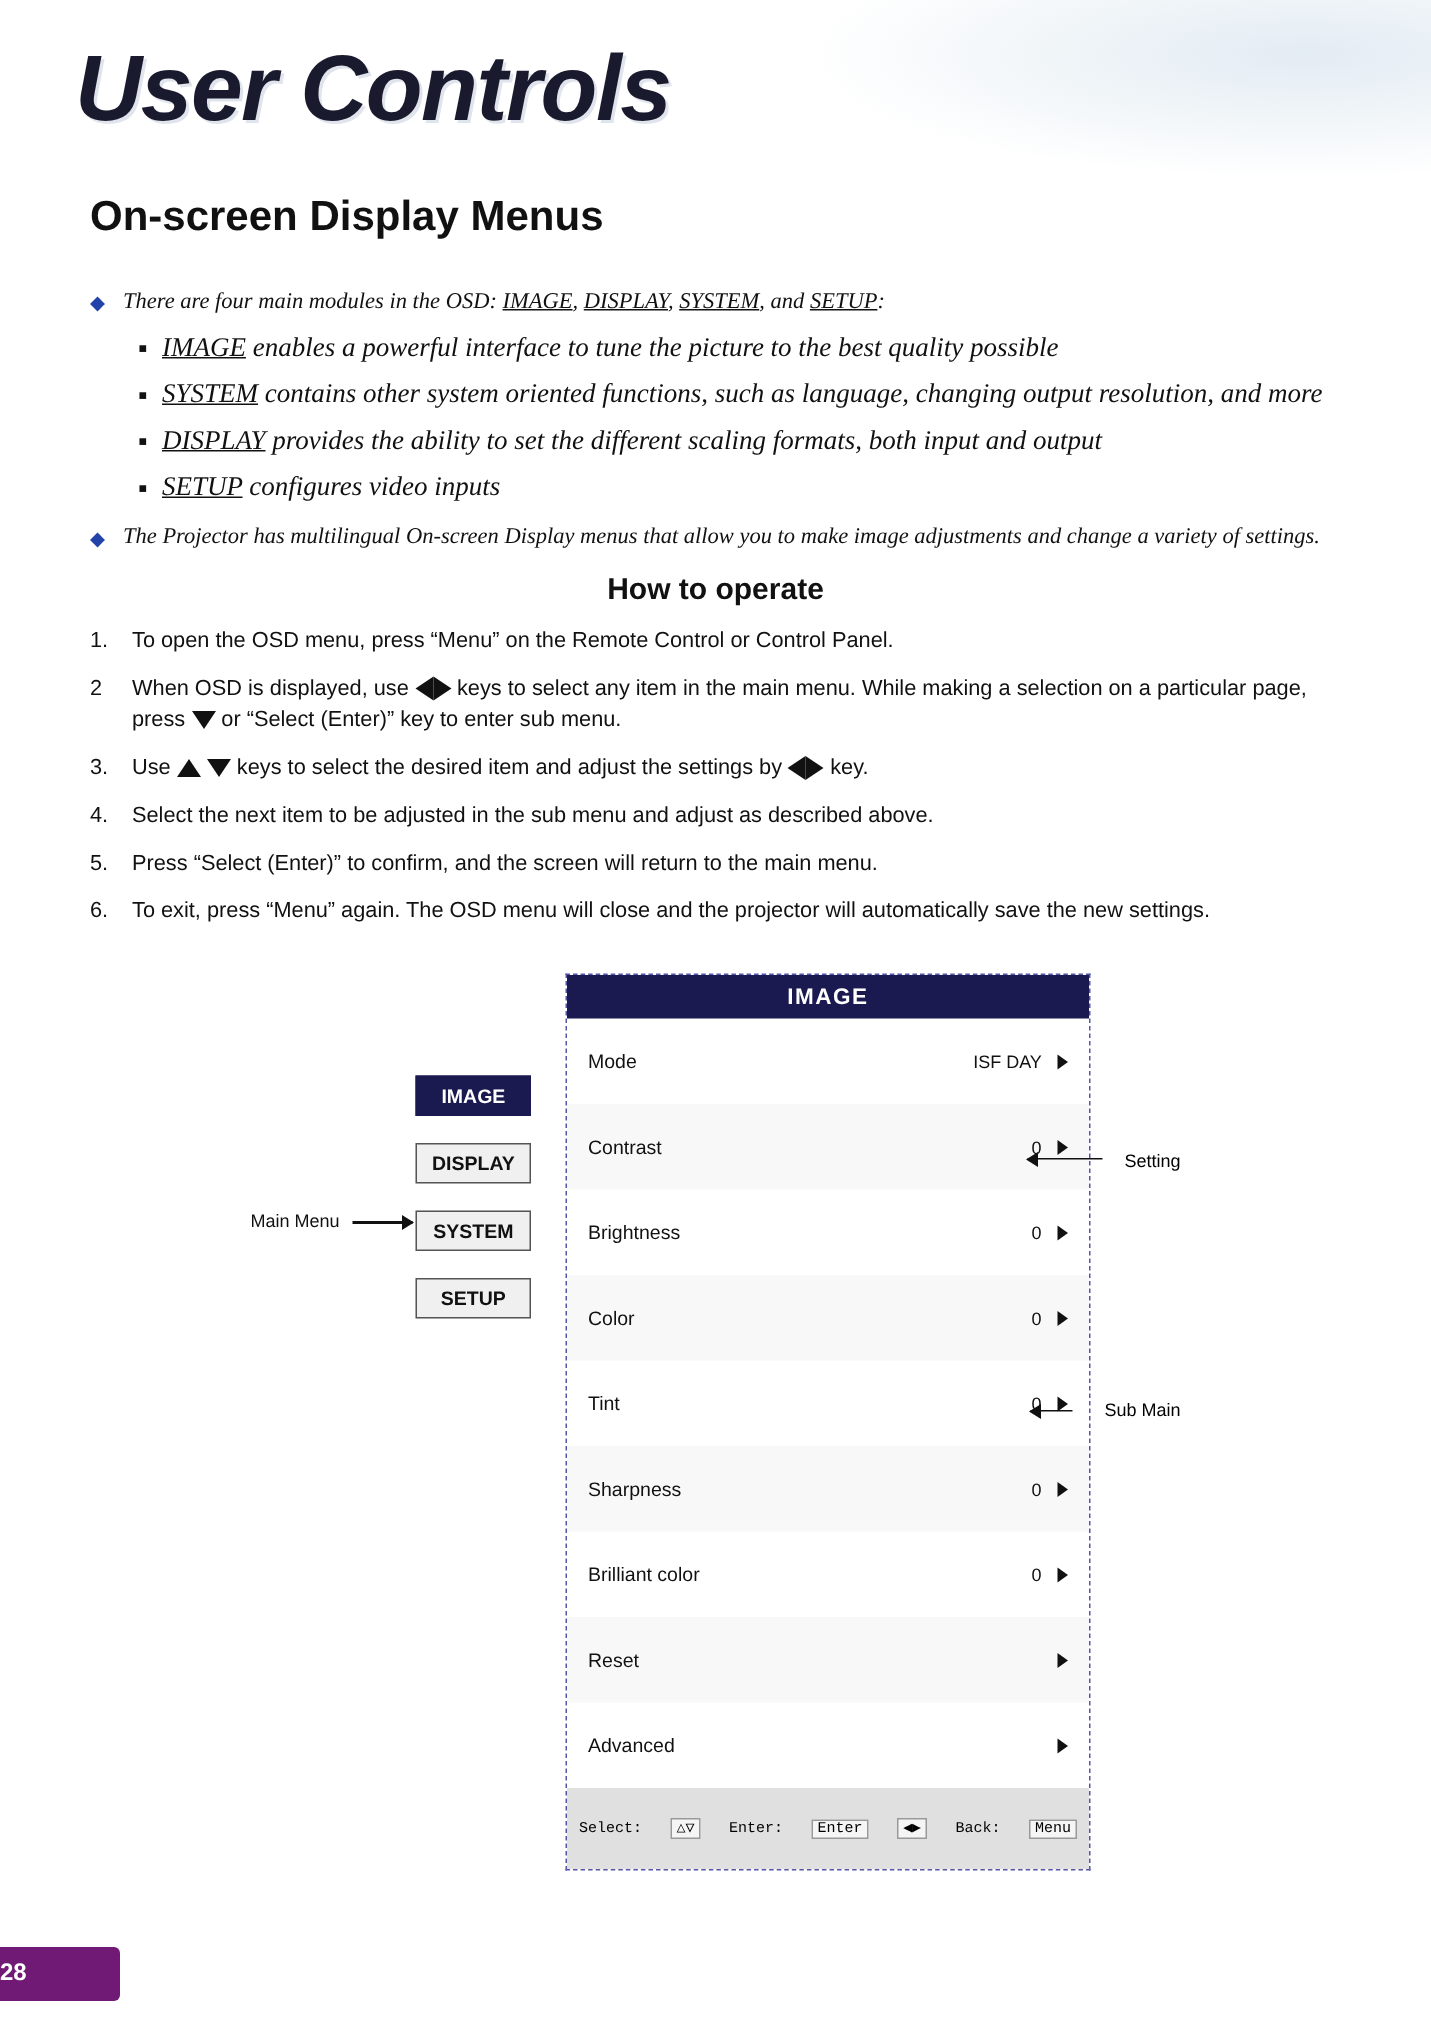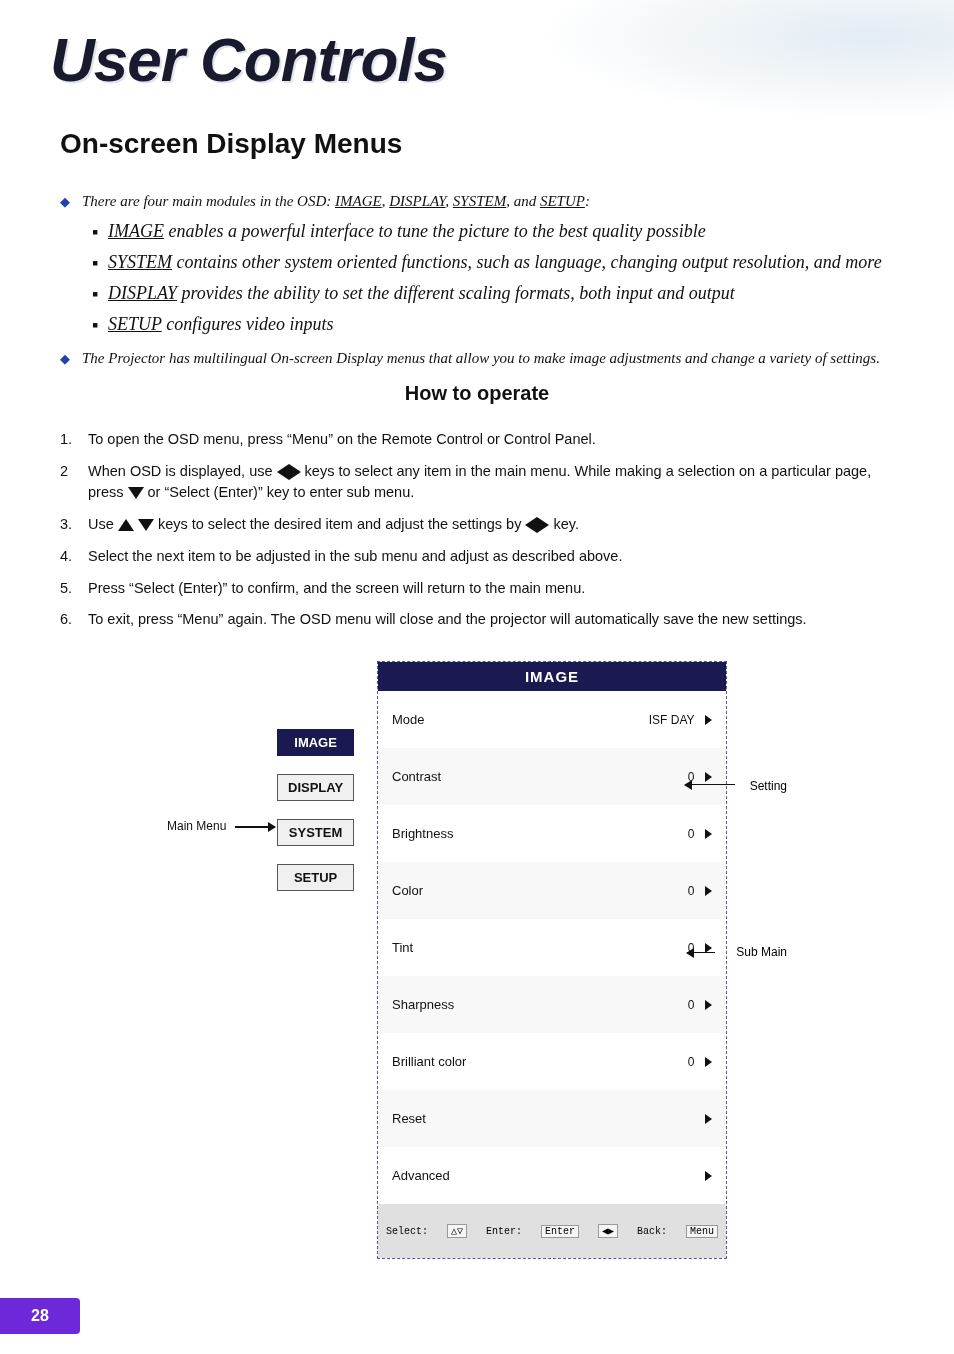--- a/index.html
+++ b/index.html
@@ -59,21 +59,21 @@
       color: #111;
       margin-bottom: 30px;
       margin-top: 8px;
     }
 
     .sub-section-title {
       font-size: 20px;
       font-weight: bold;
       font-family: Arial, sans-serif;
       color: #111;
-      margin-bottom: 24px;
+      margin-bottom: 12px;
       margin-top: 10px;
       text-align: center;
     }
 
     
     .bullet-list {
       list-style: none;
       margin-bottom: 12px;
     }
 
@@ -354,24 +354,23 @@
       font-size: 10px;
     }
 
     
     .page-footer {
       position: absolute;
       bottom: 20px;
       left: 0;
       width: 80px;
       height: 36px;
-      background: #6d28d9;
+      background: #701a75;
       display: flex;
       align-items: center;
-      justify-content: center;
       border-radius: 0 4px 4px 0;
     }
 
     .page-number {
       color: white;
       font-size: 16px;
       font-family: Arial, sans-serif;
       font-weight: bold;
     }
 

